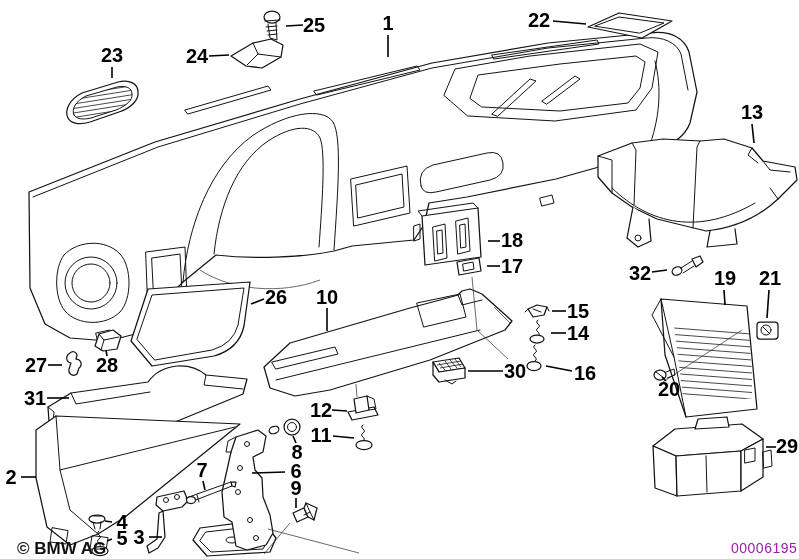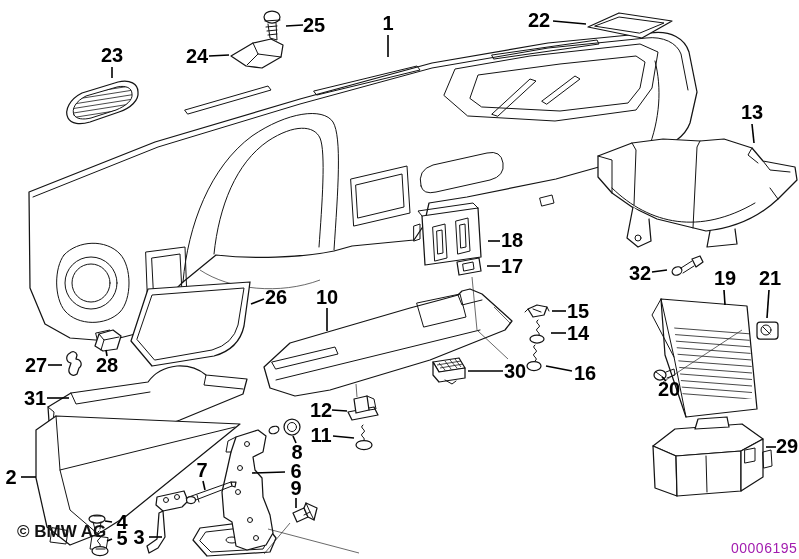--- a/index.html
+++ b/index.html
@@ -6,21 +6,21 @@
   #page{position:relative;width:799px;height:559px;background:#ffffff;overflow:hidden;
         font-family:"Liberation Sans",sans-serif;}
   #diagram-svg{position:absolute;left:0;top:0;}
   .part{stroke:#141414;stroke-width:1.25;fill:#ffffff;stroke-linejoin:round;stroke-linecap:round;}
   .detail{stroke:#141414;stroke-width:1;fill:none;stroke-linejoin:round;stroke-linecap:round;}
   .thin{stroke:#2a2a2a;stroke-width:.7;fill:none;}
   .hatch{stroke:#1a1a1a;stroke-width:.8;fill:none;}
   #callout-layer text{font-family:"Liberation Sans",sans-serif;font-weight:bold;font-size:20px;
         fill:#000;text-anchor:middle;dominant-baseline:central;}
   #callout-layer line{stroke:#000;stroke-width:1.6;}
-  #copyright{position:absolute;left:17px;top:522px;font-weight:bold;font-size:17px;color:#111;}
+  #copyright{position:absolute;left:17px;top:539px;font-weight:bold;font-size:17px;color:#111;}
   #doc-number{position:absolute;left:731px;top:540px;font-size:14px;color:#a21caf;letter-spacing:.5px;}
 </style>
 </head>
 <body>
 
 <div id="page">
 
 <svg id="diagram-svg" width="799" height="559" viewBox="0 0 799 559" xmlns="http://www.w3.org/2000/svg">
 
   <defs>

